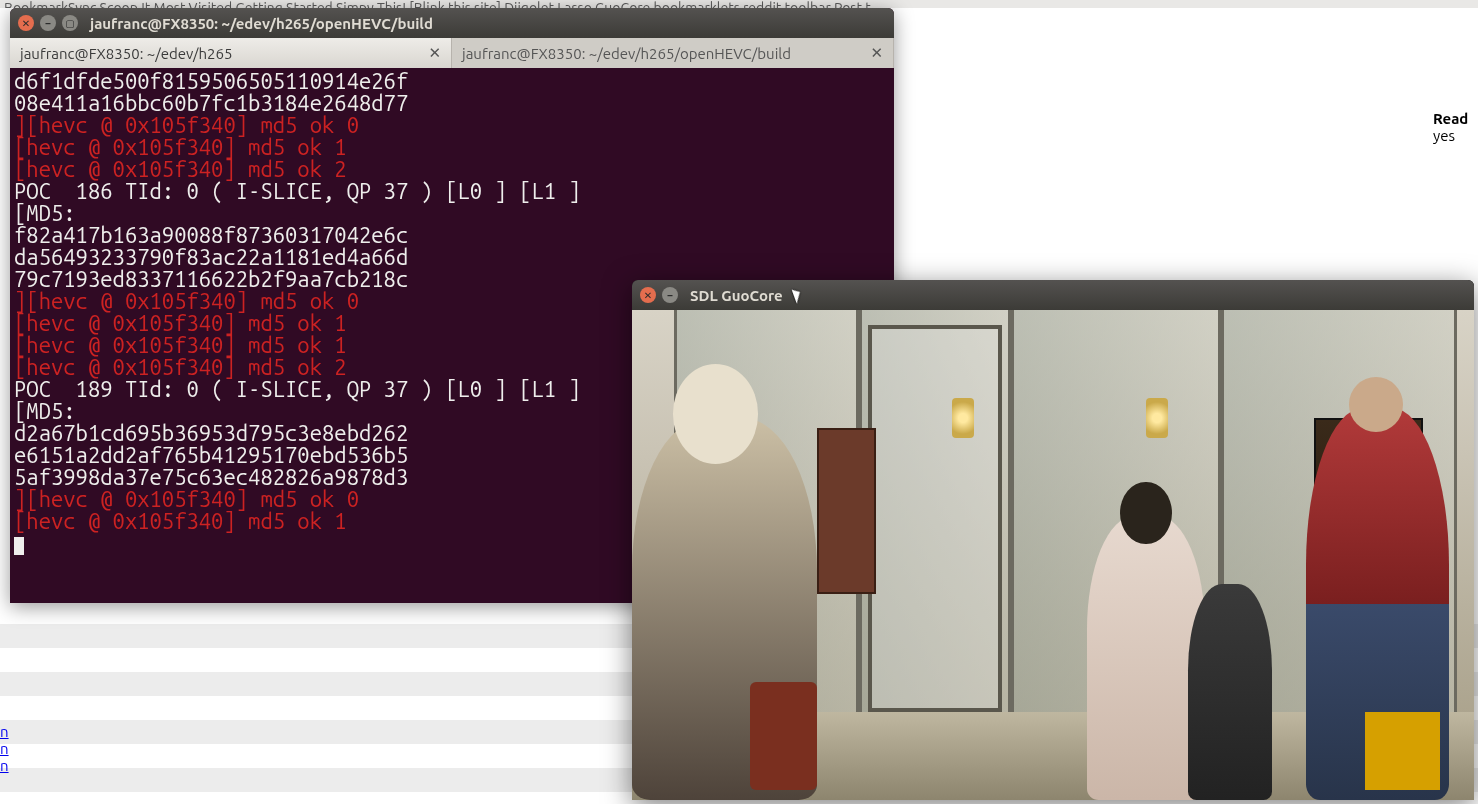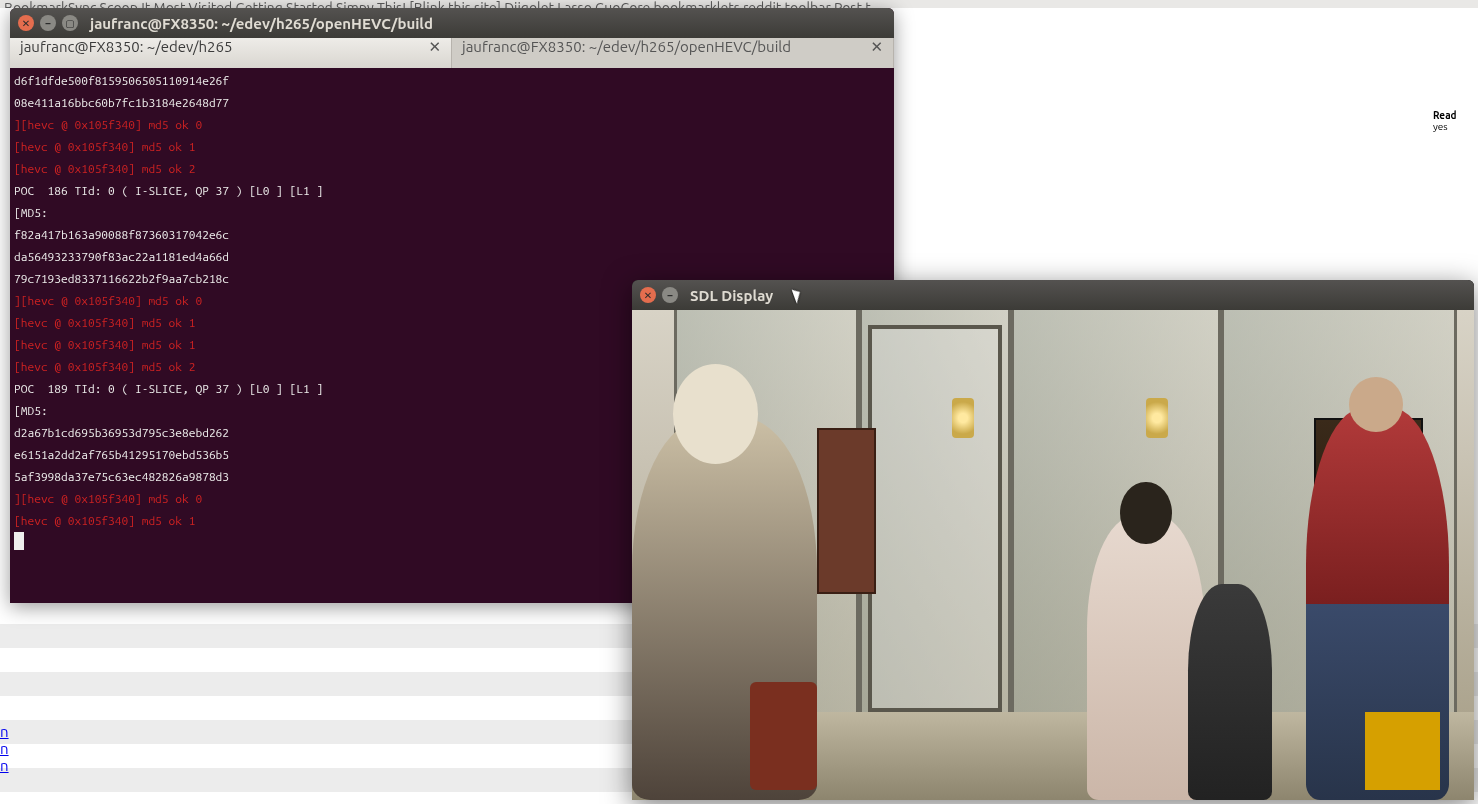--- a/index.html
+++ b/index.html
@@ -23,21 +23,21 @@
     white-space: nowrap;
     overflow: hidden;
     padding: 0 4px;
   }
   .bg-table {
     position: absolute;
     top: 110px;
     right: 0;
     width: 45px;
     color: #000;
-    font-size: 10px;
+    font-size: 15px;
   }
   .bg-table .hdr { font-weight: bold; }
   .bg-links {
     position: absolute;
     left: 0;
     bottom: 30px;
     font-size: 15px;
   }
   .bg-links a { color: #0000ee; text-decoration: underline; display:block; }
   .bg-stripes {
@@ -85,34 +85,35 @@
   .tabs {
     display:flex;
     background:#d6d3cf;
     height: 30px;
     font-size: 15px;
     color:#3a3a3a;
   }
   .tab {
     flex:1;
     display:flex;
+    align-items:center;
     justify-content: space-between;
     padding: 0 10px;
     border-right:1px solid #b7b3ad;
     background: linear-gradient(#eeece8,#d9d6d0);
   }
   .tab.inactive { background:#cfccc6; color:#555; }
   .tab .x { font-weight:bold; color:#555; padding-left:8px; }
 
   .term-body {
     flex:1;
     background:#300a24;
     color:#eeeeec;
     font-family: "Ubuntu Mono","DejaVu Sans Mono",monospace;
-    font-size: 12px;
+    font-size: 22px;
     line-height: 22px;
     padding: 2px 4px;
     white-space: pre;
     overflow:hidden;
   }
   .red { color:#cc2222; font-weight:normal; }
   .cursor {
     display:inline-block;
     width:10px; height:18px;
     background:#eeeeec;
@@ -227,21 +228,21 @@
     </div>
   </div>
 
   <div class="term-body" id="term-body"><div>d6f1dfde500f8159506505110914e26f</div><div>08e411a16bbc60b7fc1b3184e2648d77</div><div class="red">][hevc @ 0x105f340] md5 ok 0</div><div class="red">[hevc @ 0x105f340] md5 ok 1</div><div class="red">[hevc @ 0x105f340] md5 ok 2</div><div></div><div>POC  186 TId: 0 ( I-SLICE, QP 37 ) [L0 ] [L1 ]</div><div>[MD5:</div><div>f82a417b163a90088f87360317042e6c</div><div>da56493233790f83ac22a1181ed4a66d</div><div>79c7193ed8337116622b2f9aa7cb218c</div><div class="red">][hevc @ 0x105f340] md5 ok 0</div><div class="red">[hevc @ 0x105f340] md5 ok 1</div><div class="red">[hevc @ 0x105f340] md5 ok 1</div><div class="red">[hevc @ 0x105f340] md5 ok 2</div><div></div><div>POC  189 TId: 0 ( I-SLICE, QP 37 ) [L0 ] [L1 ]</div><div>[MD5:</div><div>d2a67b1cd695b36953d795c3e8ebd262</div><div>e6151a2dd2af765b41295170ebd536b5</div><div>5af3998da37e75c63ec482826a9878d3</div><div class="red">][hevc @ 0x105f340] md5 ok 0</div><div class="red">[hevc @ 0x105f340] md5 ok 1</div><div><span class="cursor"></span></div></div>
 </div>
 
 <div class="sdl">
   <div class="titlebar">
     <span class="win-btn win-close">✕</span>
     <span class="win-btn win-min">–</span>
-    <span class="title">SDL Display</span>
+    <span class="title">SDL GuoCore</span>
     <span class="cursor-arrow"></span>
   </div>
   <div class="sdl-content">
     <div class="glass g1"></div>
     <div class="glass g2"></div>
     <div class="glass g3"></div>
     <div class="glass g4"></div>
     <div class="door"></div>
     <div class="lamp l1"></div>
     <div class="lamp l2"></div>

